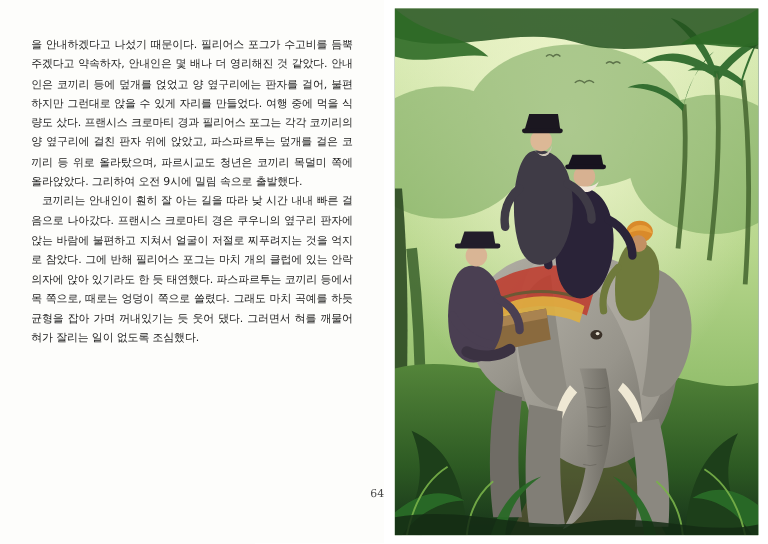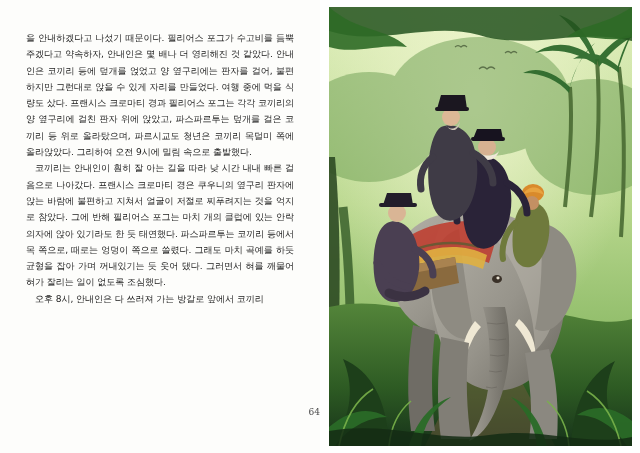--- a/index.html
+++ b/index.html
@@ -83,21 +83,20 @@
 </style>
 </head>
 <body>
 
 <div class="spread">
 
   <div class="page-left">
     <div class="text-block">
       <p class="para first">을 안내하겠다고 나섰기 때문이다. 필리어스 포그가 수고비를 듬뿍 주겠다고 약속하자, 안내인은 몇 배나 더 영리해진 것 같았다. 안내인은 코끼리 등에 덮개를 얹었고 양 옆구리에는 판자를 걸어, 불편하지만 그런대로 앉을 수 있게 자리를 만들었다. 여행 중에 먹을 식량도 샀다. 프랜시스 크로마티 경과 필리어스 포그는 각각 코끼리의 양 옆구리에 걸친 판자 위에 앉았고, 파스파르투는 덮개를 걸은 코끼리 등 위로 올라탔으며, 파르시교도 청년은 코끼리 목덜미 쪽에 올라앉았다. 그리하여 오전 9시에 밀림 속으로 출발했다.</p>
       <p class="para">코끼리는 안내인이 훤히 잘 아는 길을 따라 낮 시간 내내 빠른 걸음으로 나아갔다. 프랜시스 크로마티 경은 쿠우니의 옆구리 판자에 앉는 바람에 불편하고 지쳐서 얼굴이 저절로 찌푸려지는 것을 억지로 참았다. 그에 반해 필리어스 포그는 마치 개의 클럽에 있는 안락의자에 앉아 있기라도 한 듯 태연했다. 파스파르투는 코끼리 등에서 목 쪽으로, 때로는 엉덩이 쪽으로 쓸렸다. 그래도 마치 곡예를 하듯 균형을 잡아 가며 꺼내있기는 듯 웃어 댔다. 그러면서 혀를 깨물어 혀가 잘리는 일이 없도록 조심했다.</p>
-      <p class="para">오후 8시, 안내인은 다 쓰러져 가는 방갈로 앞에서 코끼리</p>
     </div>
     <div class="folio">64</div>
   </div>
 
   <div class="page-right">
     <div class="illus">
       <svg viewBox="0 0 303 439" xmlns="http://www.w3.org/2000/svg">
         <defs>
           <linearGradient id="skyGrad" x1="0" y1="0" x2="0" y2="1">
             <stop offset="0%" stop-color="#dfeebb"></stop>

